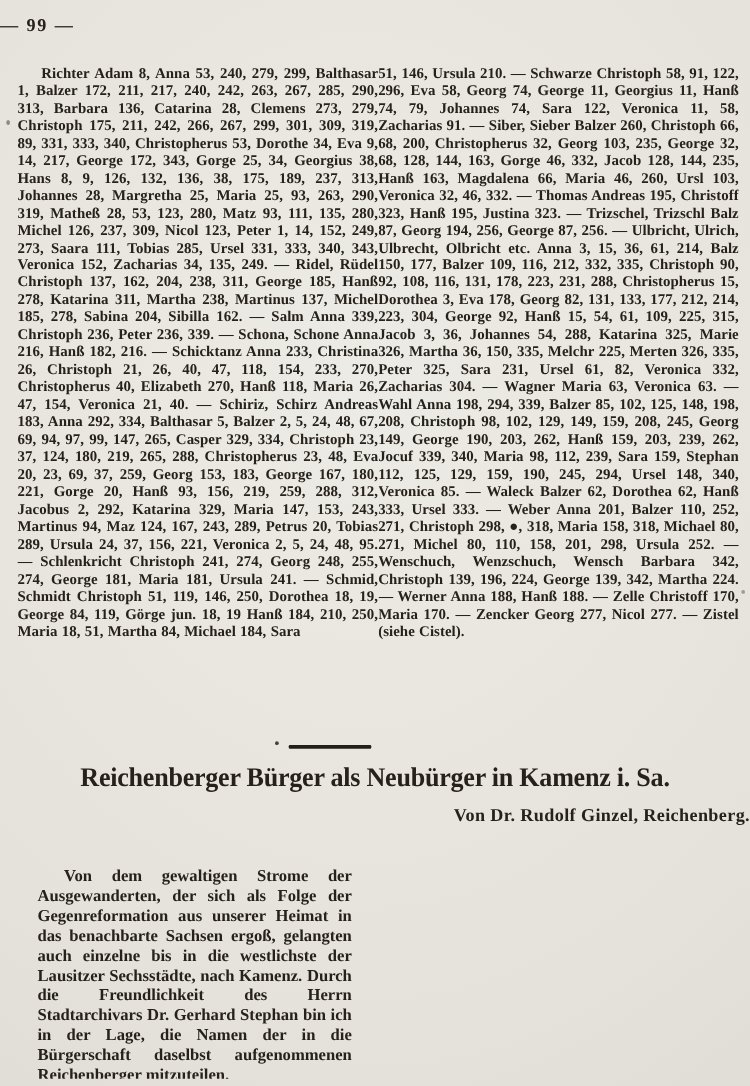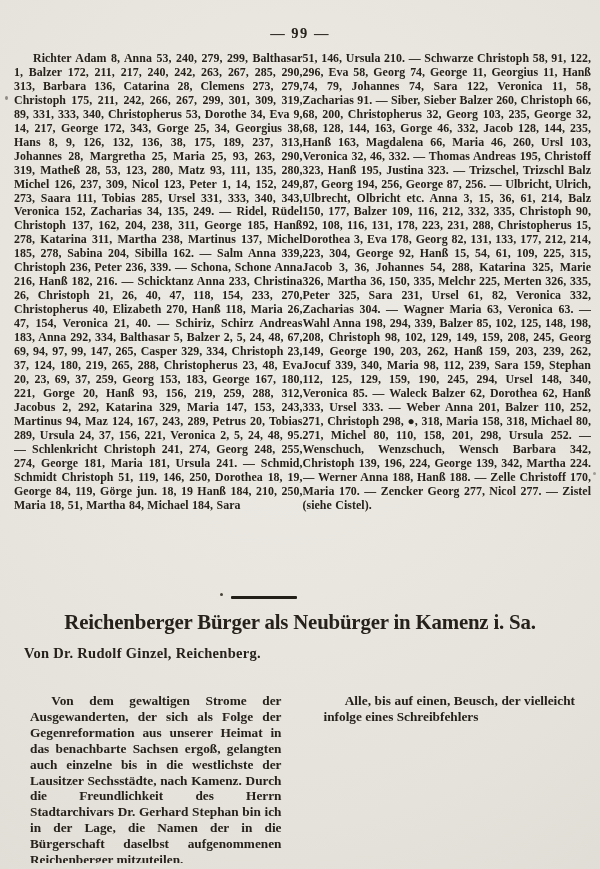--- a/index.html
+++ b/index.html
@@ -9,22 +9,22 @@
     font-family:"Liberation Serif", serif;
   }
   .page {
     position:relative; width:600px; height:869px;
     background:
       radial-gradient(150% 125% at 48% 35%, #edebe5 0%, #e5e2db 48%, #d5d2ca 100%);
     color:#26221b;
     font-weight:700;
   }
   .pageno {
-    position:absolute; top:25px; left:0; right:0;
-    text-align:center; font-size:14.5px; letter-spacing:1.5px;
+    position:absolute; top:13px; left:0; right:0;
+    font-size:14.5px; letter-spacing:1.5px;
   }
   .register {
     position:absolute; top:52px; left:14px; right:9px;
     display:flex; 
   }
   .register .col {
     flex:1 1 0; min-width:0;
     text-align:justify;
     font-size:11.9px; line-height:13.95px;
     letter-spacing:0.05px; word-spacing:0.4px;
@@ -39,21 +39,21 @@
   .speck.s1 { left:220px; top:593px; width:3px; height:3px; }
   .speck.s2 { left:5px;  top:96px;  width:3px; height:4px; opacity:.55; }
   .speck.s3 { left:593px; top:472px; width:3px; height:3px; opacity:.45; }
   .title {
     position:absolute; top:610px; left:0; right:0;
     text-align:center; font-size:21.5px; white-space:nowrap;
     transform:scaleX(0.97); letter-spacing:-0.2px;
   }
   .byline {
     position:absolute; top:645px; left:0; right:0;
-    text-align:left; font-size:14.5px; letter-spacing:0.3px;margin-left:24px;
+    text-align:right; font-size:14.5px; letter-spacing:0.3px;
   }
   .article {
     position:absolute; top:677px; left:14px; right:9px;
     display:flex; gap:10px;
   }
   .article .col {
     flex:1 1 0; min-width:0;
     text-align:justify;
     font-size:13.3px; line-height:15.9px;
     height:186px; overflow:hidden;
@@ -78,17 +78,16 @@
   <div class="divider"></div>
 
   <div class="title">Reichenberger Bürger als Neubürger in Kamenz i. Sa.</div>
   <div class="byline">Von Dr. Rudolf Ginzel, Reichenberg.</div>
 
   <div class="article">
     <div class="col">
       <p>Von dem gewaltigen Strome der Ausgewanderten, der sich als Folge der Gegenreformation aus unserer Heimat in das benachbarte Sachsen ergoß, gelangten auch einzelne bis in die westlichste der Lausitzer Sechsstädte, nach Kamenz. Durch die Freundlichkeit des Herrn Stadtarchivars Dr. Gerhard Stephan bin ich in der Lage, die Namen der in die Bürgerschaft daselbst aufgenommenen Reichenberger mitzuteilen.</p>
     </div>
     <div class="col">
-      <p>Alle, bis auf einen, Beusch, der vielleicht infolge eines Schreibfehlers</p>
     </div>
   </div>
 
 </div>
 
 </body></html>

